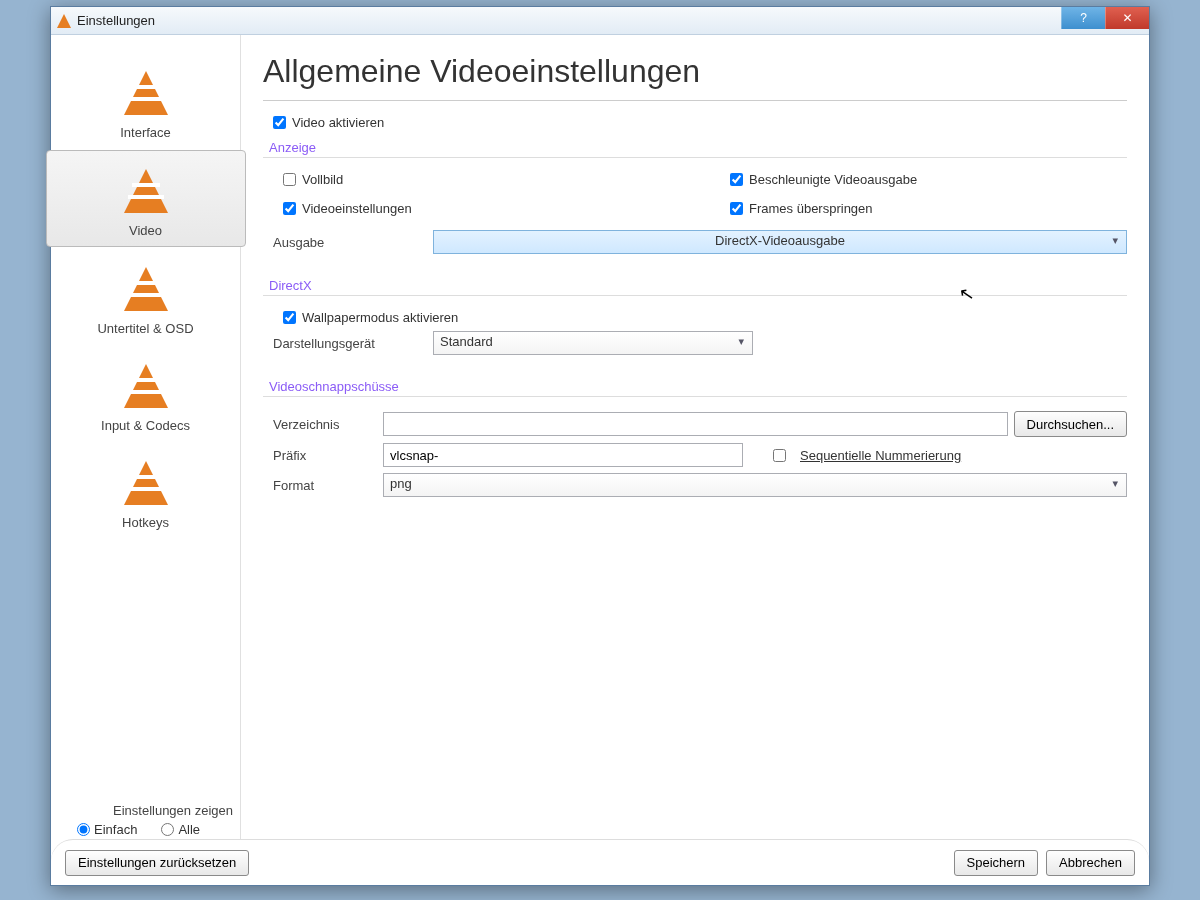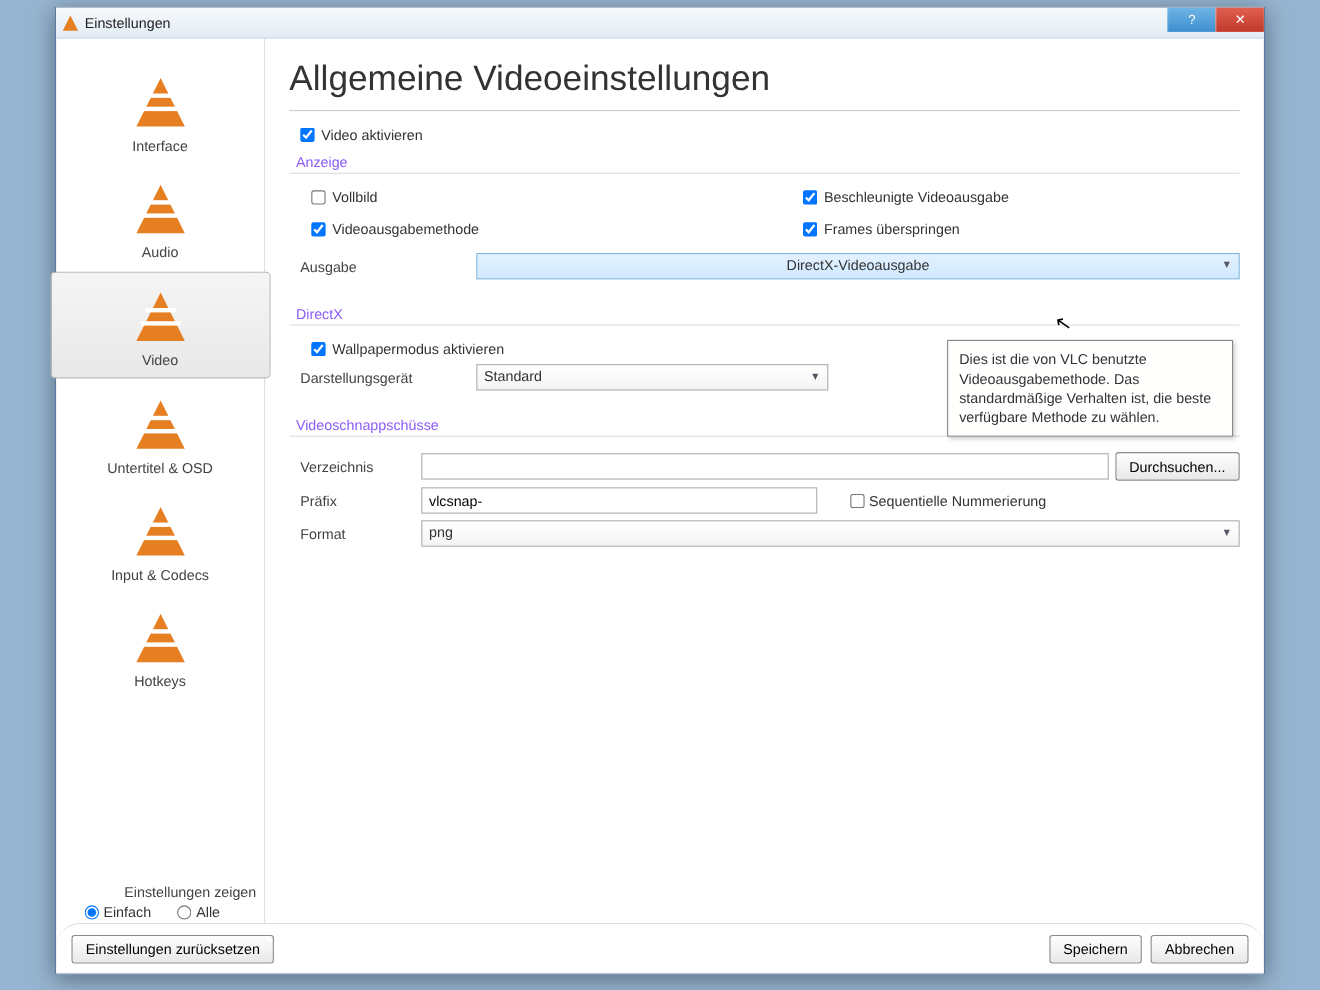--- a/index.html
+++ b/index.html
@@ -192,21 +192,21 @@
 .footer .spacer { flex:1; }
 .radio-panel {
   position:absolute;
   left: 12px; bottom: 48px;
   width:220px;
   text-align:left;
 }
 .radio-title { text-align:center; font-size:13px; color:#444; margin-bottom:4px;}
 .radio-row { display:flex; gap:24px; padding-left:14px; }
 .radio-row label { display:flex; align-items:center; gap:4px; font-size:13px;}
-.seq-row { display:flex; align-items:center; gap:4px; }
+.seq-row { display:flex; align-items:center; gap:14px;text-decoration:underline; }
 </style>
 </head>
 <body>
 
 <div class="window">
 
   <div class="titlebar">
     <span class="cone-icon"></span>
     <span class="title">Einstellungen</span>
     <div class="win-btns">
@@ -216,26 +216,20 @@
   </div>
 
   <div class="content">
     <div class="sidebar">
       <div class="side-item">
         <div class="side-icon">
             <div class="big-cone"></div>
           </div>
         <div class="side-label">Interface</div>
       </div>
-      <div class="side-item">
-        <div class="side-icon">
-            <div class="big-cone"></div>
-          </div>
-        <div class="side-label">Audio</div>
-      </div>
       <div class="side-item selected">
         <div class="side-icon">
             <div class="big-cone"></div>
           </div>
         <div class="side-label">Video</div>
       </div>
       <div class="side-item">
         <div class="side-icon">
             <div class="big-cone"></div>
           </div>
@@ -270,21 +264,21 @@
             <div class="checkbox-row">
               <input type="checkbox" style="">
               <span>Vollbild</span>
             </div>
             <div class="checkbox-row">
               <input type="checkbox" checked="" style="">
               <span>Beschleunigte Videoausgabe</span>
             </div>
             <div class="checkbox-row">
               <input type="checkbox" checked="" style="">
-              <span>Videoausgabemethode</span>
+              <span>Videoeinstellungen</span>
             </div>
             <div class="checkbox-row">
               <input type="checkbox" checked="" style="">
               <span>Frames überspringen</span>
             </div>
             <div></div>
           </div>
           <div class="form-row">
             <div class="form-label">Ausgabe</div>
             <div class="select blue">
@@ -328,21 +322,20 @@
           </div>
           <div class="form-row">
             <div class="form-label" style="width:110px">Format</div>
             <div class="select">
               <span>png</span>
             </div>
           </div>
         </div>
       </div>
 
-      <div class="tooltip-box">Dies ist die von VLC benutzte Videoausgabemethode. Das standardmäßige Verhalten ist, die beste verfügbare Methode zu wählen.</div>
       <div class="cursor-arrow">↖</div>
     </div>
   </div>
 
   <div class="radio-panel">
     <div class="radio-title">Einstellungen zeigen</div>
     <div class="radio-row">
       <label>
         <input type="radio" name="mode" checked="" style="">
         <span>Einfach</span>

